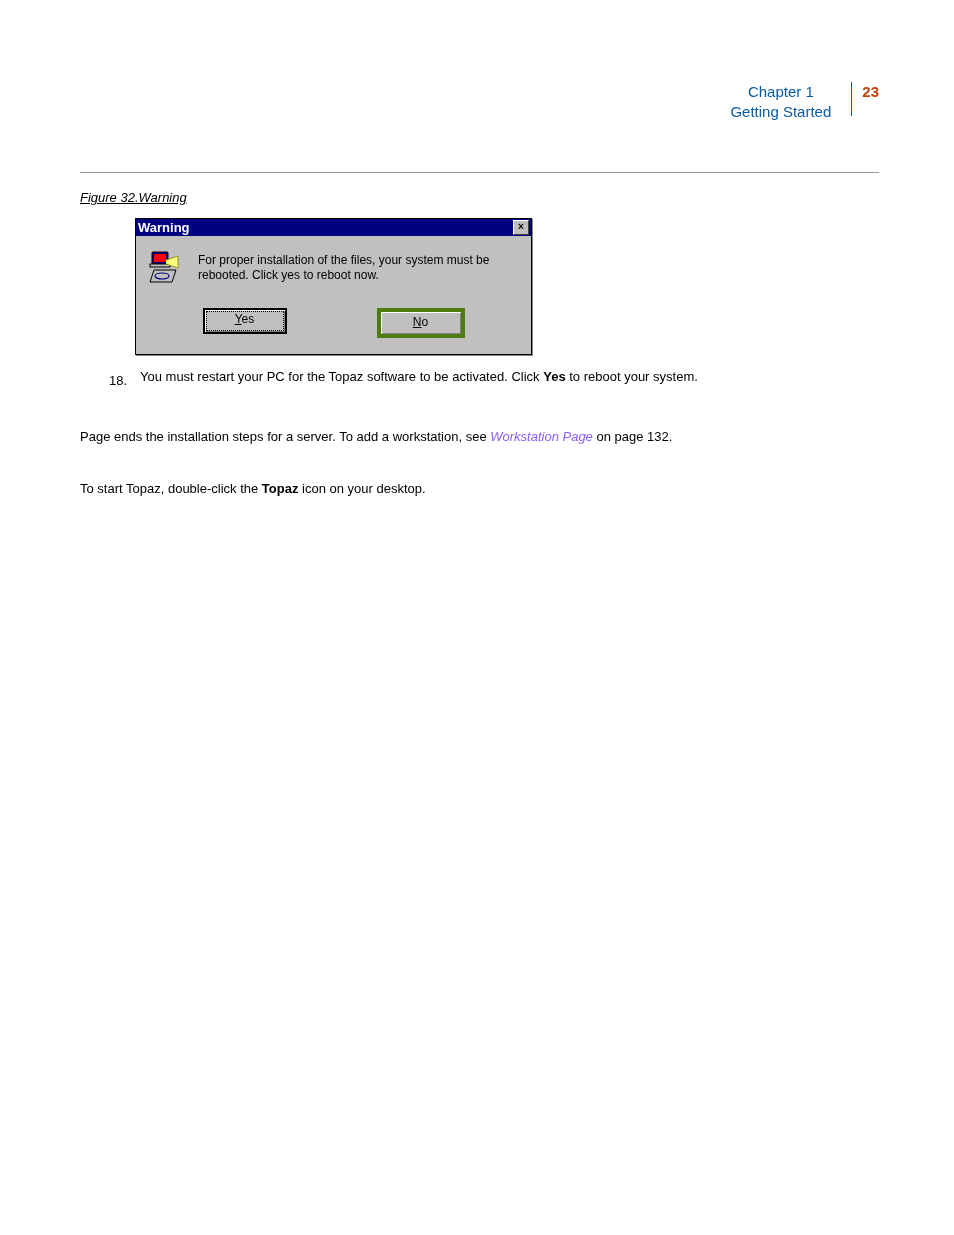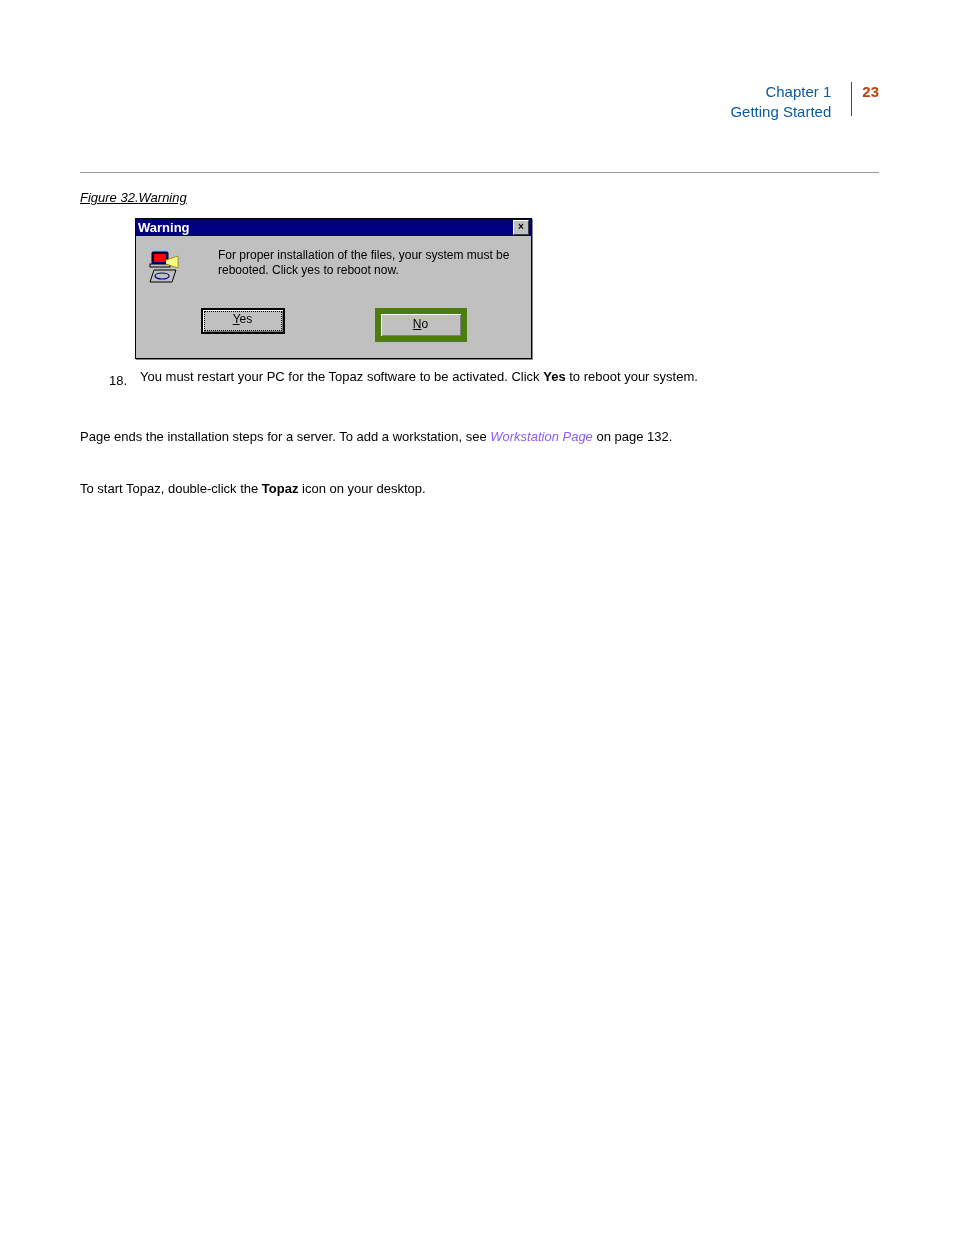--- a/index.html
+++ b/index.html
@@ -21,21 +21,21 @@
     position: absolute;
     top: 82px;
     right: 75px;
     text-align: right;
     font-size: 15px;
     line-height: 1.3;
     display: flex;
     align-items: flex-start;
   }
   .header-text {
-    text-align: right;
+    text-align: center;
     color: #0b5aa0; 
     padding-right: 10px;
     font-size: 15px;
   }
   .header-divider {
     border-left: 1px solid #0b5aa0;
     height: 34px;
     margin: 0 10px;
   }
   .page-number {
@@ -89,22 +89,21 @@
     border-bottom-color: #404040;
     color: #000;
     font-size: 10px;
     line-height: 11px;
     text-align: center;
     font-weight: bold;
   }
   .dialog-body {
     display: flex;
     padding: 12px 18px 8px 12px;
-    align-items: flex-start;
-    gap: 20px;
+    align-items: center;
   }
   .dialog-icon {
     width: 34px;
     flex: 0 0 34px;
     margin-right: 16px;
     margin-top: 2px;
   }
   .dialog-text {
     font-size: 12px;
     font-family: "MS Sans Serif", Tahoma, Arial, sans-serif;
@@ -113,21 +112,21 @@
   .dialog-buttons {
     display: flex;
     justify-content: center;
     gap: 90px;
     padding: 12px 0 16px 0;
   }
   .win-btn {
     width: 80px;
     height: 22px;
     background: #c0c0c0;
-    border: 6px solid #4d7c0f;
+    border: 4px solid #4d7c0f;
     box-shadow: inset 1px 1px 0 #fff, inset -1px -1px 0 #808080;
     font-size: 12px;
     font-family: "MS Sans Serif", Tahoma, Arial, sans-serif;
     text-align: center;
     line-height: 20px;
     position: relative;
   }
   .win-btn.default {
     outline: 1px dotted #000;
     outline-offset: -4px;

